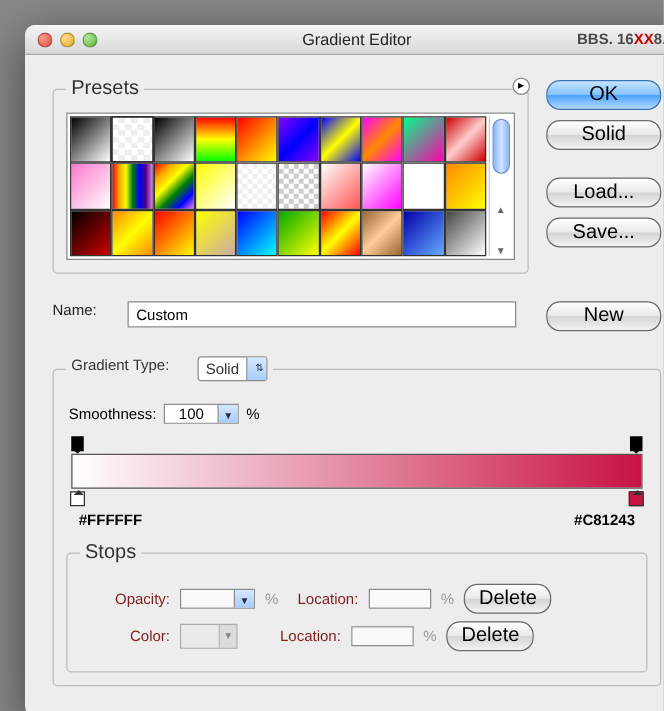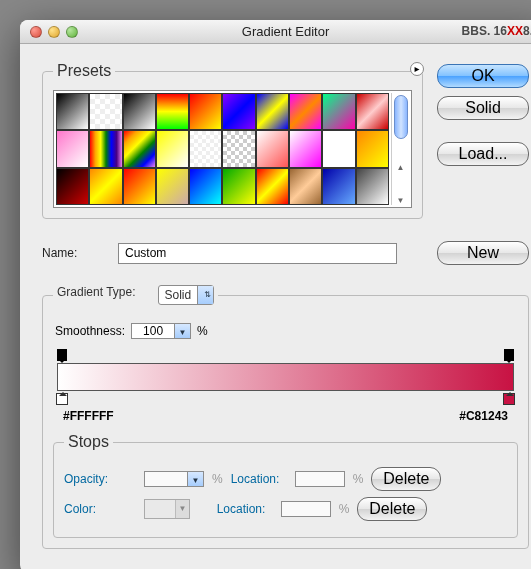--- a/index.html
+++ b/index.html
@@ -22,21 +22,21 @@
 .fly { position: absolute; right: -2px; top: -18px; width: 14px; height: 14px; text-align: center; font-size: 10px; line-height: 12px; border: 1px solid #888; border-radius: 50%; background: #fff; cursor: default; }
 .preset-grid { border: 1px solid #888; background: #fff; padding: 2px; height: 118px; display: flex; }
 .cells { display: grid; grid-template-columns: repeat(10, 1fr); grid-auto-rows: 1fr; gap: 0; flex: 1; }
 .cells div { border: 1px solid #333; }
 .scrollbar { width: 18px; background: #fff; margin-left: 2px; border-left: 1px solid #ccc; display: flex; flex-direction: column; align-items: center; }
 .thumb { width: 14px; height: 44px; margin-top: 2px; border-radius: 8px; background: linear-gradient(90deg,#8ab6ff,#d0e3ff,#8ab6ff); border: 1px solid #6a8ecc; }
 .btr { font-size: 8px; color: #666; margin-top: auto; }
 .btns { width: 92px; display: flex; flex-direction: column; gap: 8px; margin-top: 2px; position: relative; }
 .aqua { height: 24px; border: 1px solid #6a6a6a; border-radius: 11px; background: linear-gradient(#fff,#e8e8e8 48%,#d4d4d4 52%,#f3f3f3); font-size: 16px; color: #000; cursor: pointer; }
 .aqua.primary { background: linear-gradient(#c5e4ff, #84c3ff 48%, #4da3ff 52%, #b0daff); border-color: #3a74b5; }
-.namerow { display: flex; align-items: center; margin-top: 22px; gap: 26px; }
+.namerow { display: flex; align-items: flex-start; margin-top: 22px; gap: 10px; }
 .namerow label { color: #222; width: 50px; }
 .namerow input { flex: 1; height: 21px; border: 1px solid #888; padding: 2px 6px; font-size: 12px; background: #fff; }
 .newbtn-wrap { width: 92px; margin-left: 14px; }
 .gtype-fs { margin-top: 20px; }
 .gt-legend { display: inline-flex; align-items: flex-start; gap: 22px; font-size: 12px; }
 .select { display: inline-flex; align-items: center; border: 1px solid #8c8c8c; border-radius: 3px; height: 20px; background: #fff; }
 .select span { padding: 0 6px; }
 .select .arrows { width: 16px; background: linear-gradient(#d6e8ff,#a7cdfc); border-left: 1px solid #8c8c8c; text-align: center; font-size: 8px; line-height: 18px; color: #234; }
 .smooth { margin: 8px 0 6px 2px; display: flex; align-items: center; gap: 6px; }
 .numbox { display: inline-flex; border: 1px solid #8c8c8c; height: 16px; background: #fff; }
@@ -46,21 +46,21 @@
 .stops-top, .stops-bot { position: relative; height: 14px; }
 .ostop { position: absolute; width: 10px; height: 12px; background: #000; top: 0; transform: translateX(-50%); }
 .ostop::after { content:""; position:absolute; left:2px; bottom:-5px; border:3px solid transparent; border-top-color:#000; }
 .cstop { position: absolute; width: 12px; height: 12px; border: 1px solid #333; background: #fff; bottom: 0; transform: translateX(-50%); }
 .cstop::before { content:""; position:absolute; left:2px; top:-6px; border:4px solid transparent; border-bottom-color:#333; }
 .cstop.right { background: #c81243; }
 .gradstrip { height: 28px; border: 1px solid #555; background: linear-gradient(90deg,#ffffff,#c81243); position: relative; }
 .hexrow { display: flex; justify-content: space-between; font-weight: bold; font-size: 14px; margin: 4px 10px 10px 10px; }
 .stops-fs { margin-top: 4px; }
 .stop-line { display: flex; align-items: center; gap: 8px; margin: 6px 0; }
-.stop-line .lbl { color: #0369a1; }
+.stop-line .lbl { color: #7f1d1d; text-align: right; }
 .stop-line .lbl.op { width: 72px; }
 .stop-line .lbl.loc { width: 56px; }
 .stop-line .pct { color: #9a9a9a; }
 .del { width: 70px; margin-left: 0; }
 .swatch { display: inline-flex; border: 1px solid #aaa; height: 20px; background: #e9e9e9; }
 .swatch .s { width: 30px; background: #e9e9e9; }
 .swatch .dd { width: 14px; background: #dcdcdc; border-left: 1px solid #bbb; text-align: center; font-size: 8px; line-height: 18px; color: #888; }
 
 
 .g0{background:linear-gradient(135deg,#000,#fff);}
@@ -156,20 +156,21 @@
             <div class="btr">▼</div>
           </div>
         </div>
       </fieldset>
 
       <div class="btns">
         <button class="aqua primary">OK</button>
         <button class="aqua">Solid</button>
         <div style="height:6px"></div>
         <button class="aqua">Load...</button>
+        <button class="aqua">Save...</button>
       </div>
     </div>
 
     <div class="namerow">
       <label>Name:</label>
       <input type="text" value="Custom" style="">
       <div class="newbtn-wrap">
         <button class="aqua" style="width:100%">New</button>
       </div>
     </div>

